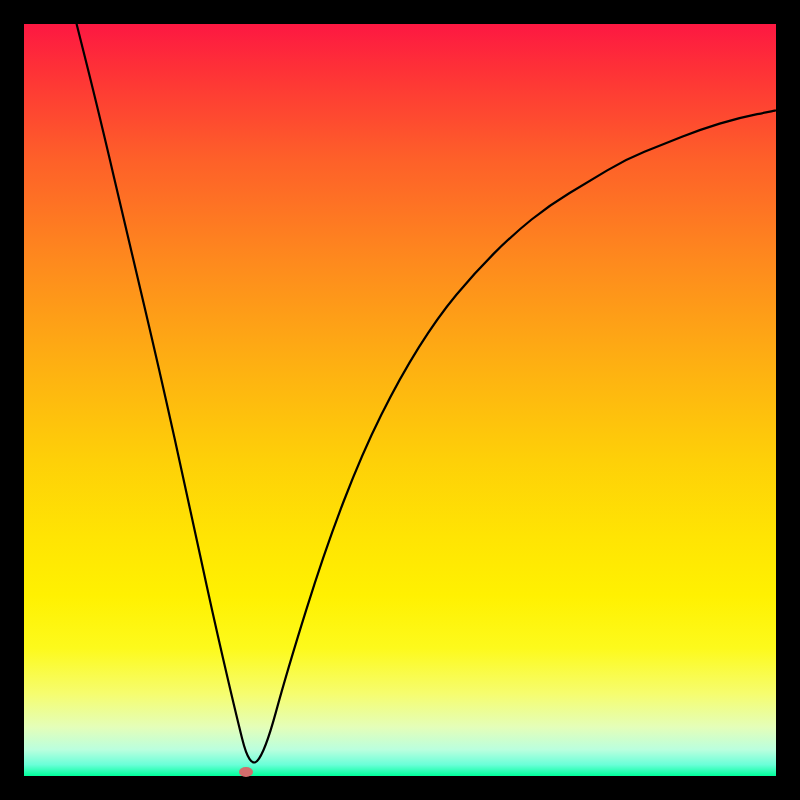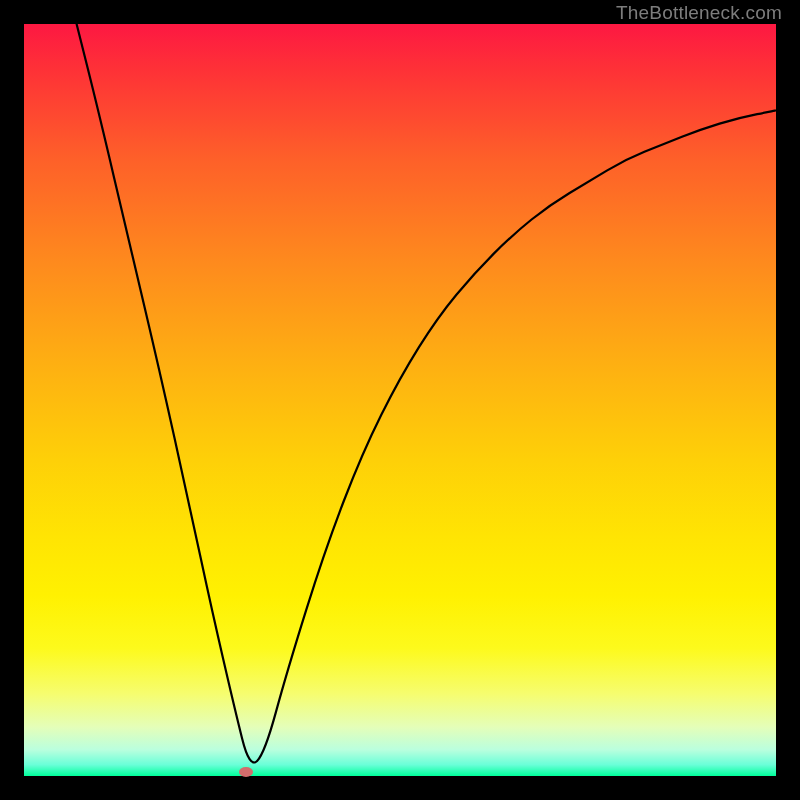--- a/index.html
+++ b/index.html
@@ -62,21 +62,20 @@
     height: 10px;
     border-radius: 50% / 50%;
     background: #d36d6d;
     transform: translate(-50%, -50%);
   }
 </style>
 </head>
 <body>
 
 <div class="frame">
-  <div class="watermark">TheBottleneck.com</div>
 
   <div class="plot">
     <svg class="curve" viewBox="0 0 752 752" preserveAspectRatio="none">
       <path id="curve-path" fill="none" stroke="#000" stroke-width="2.2" stroke-linejoin="round" stroke-linecap="round" d="M 52.6 0.0 Q 52.6 0.0 63.9 45.1 Q 75.2 90.2 90.2 154.2 Q 105.3 218.1 120.3 282.0 Q 135.4 345.9 150.4 413.6 Q 165.4 481.3 176.7 533.9 Q 188.0 586.6 199.3 635.4 Q 210.6 684.3 218.1 714.4 Q 225.6 744.5 233.1 737.0 Q 240.6 729.4 251.9 688.1 Q 263.2 646.7 282.0 586.6 Q 300.8 526.4 319.6 477.5 Q 338.4 428.6 357.2 391.0 Q 376.0 353.4 394.8 323.4 Q 413.6 293.3 432.4 270.7 Q 451.2 248.2 470.0 229.4 Q 488.8 210.6 507.6 195.5 Q 526.4 180.5 545.2 169.2 Q 564.0 157.9 582.8 146.6 Q 601.6 135.4 620.4 127.8 Q 639.2 120.3 658.0 112.8 Q 676.8 105.3 695.6 99.6 Q 714.4 94.0 733.2 90.2 T 752.0 86.5"></path>
     </svg>
     <div class="marker" id="min-marker" style="left: 221.84px; top: 748.24px;"></div>
   </div>
 </div>
 
 </body></html>

